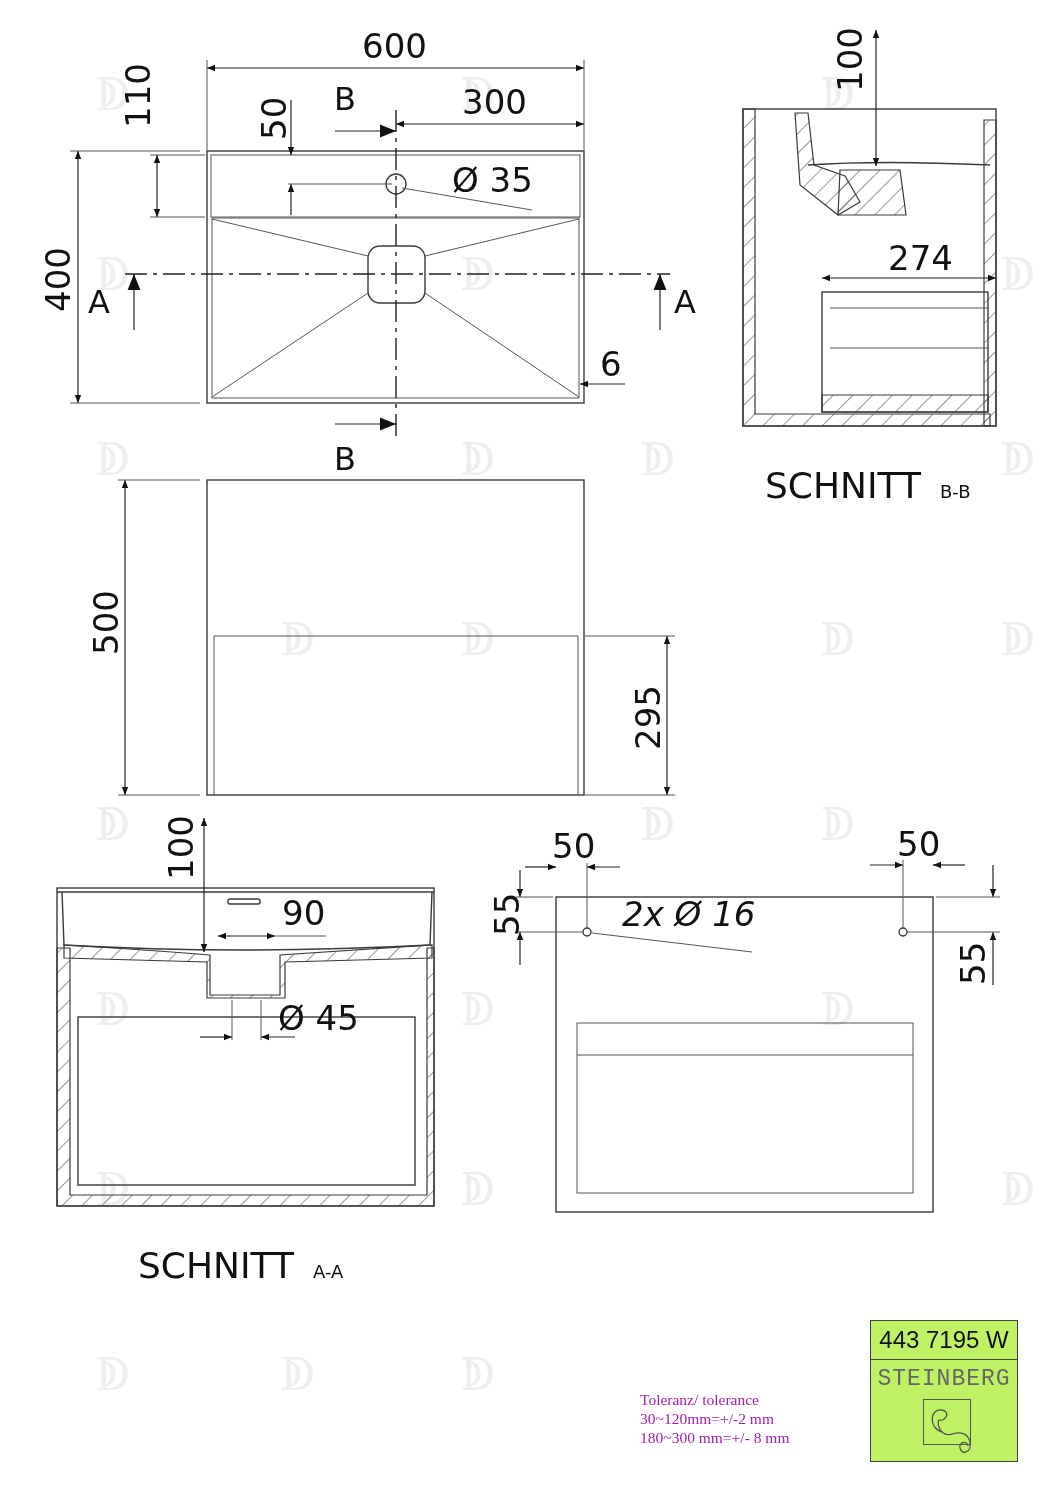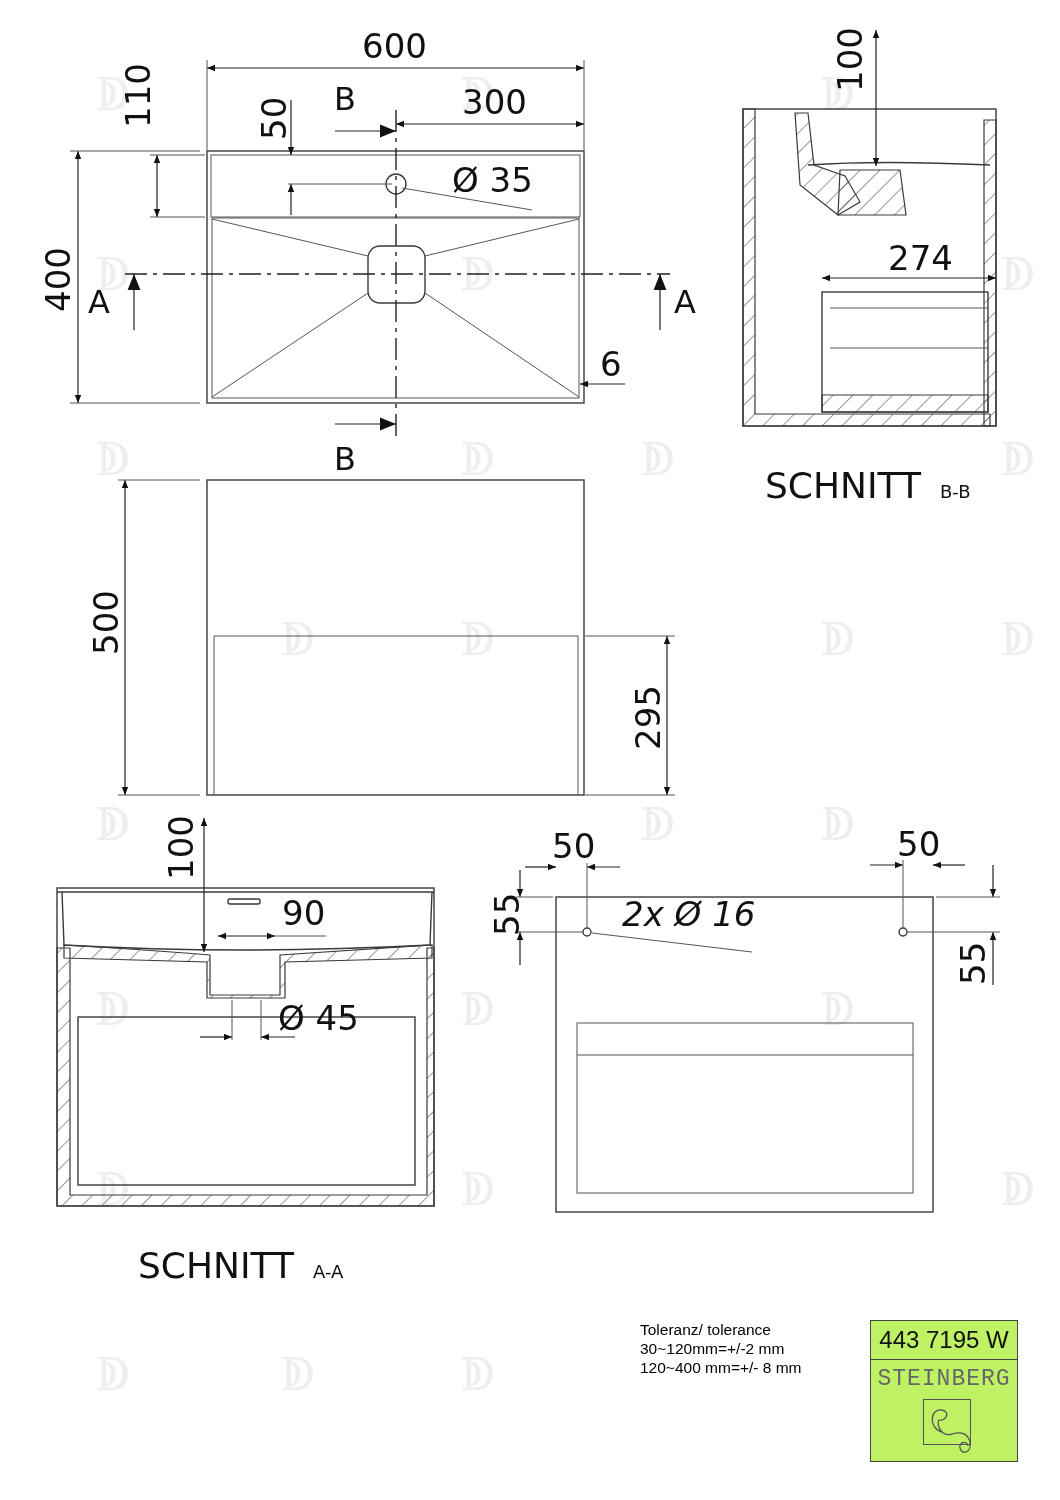--- a/index.html
+++ b/index.html
@@ -8,21 +8,21 @@
   .ln{stroke:#3a3a3a;stroke-width:1.4;fill:none;}
   .thin{stroke:#555;stroke-width:1;fill:none;}
   .dim{stroke:#222;stroke-width:1.2;fill:none;}
   .cl{stroke:#222;stroke-width:1.4;fill:none;stroke-dasharray:22 6 4 6;}
   .hatch{fill:url(#hatch);stroke:#3a3a3a;stroke-width:1.2;}
   .dimtext{font-family:"DejaVu Sans","Liberation Sans",sans-serif;font-size:34px;fill:#111;}
   .lbl{font-family:"DejaVu Sans","Liberation Sans",sans-serif;font-size:32px;fill:#111;}
   .title{font-family:"DejaVu Sans","Liberation Sans",sans-serif;font-size:36px;fill:#111;}
   .sub{font-family:"DejaVu Sans","Liberation Sans",sans-serif;font-size:18px;fill:#111;}
   .wm{font-family:"DejaVu Serif",serif;font-size:44px;fill:#eeeeee;}
-  #tol{position:absolute;left:640px;top:1320px;font-family:Liberation Sans, sans-serif;font-size:15.5px;line-height:19px;color:#000000;}
+  #tol{position:absolute;left:640px;top:1390px;font-family:Liberation Serif, serif;font-size:15.5px;line-height:19px;color:#a21caf;}
   #titleblock{position:absolute;left:870px;top:1320px;width:148px;height:142px;border:1.5px solid #444;box-sizing:border-box;background:#bef264;}
   #tb-code{height:38px;border-bottom:1.5px solid #444;font-family:"Liberation Sans",sans-serif;font-size:24px;line-height:38px;text-align:center;color:#111;}
   #tb-brand{font-family:Liberation Mono, monospace;font-size:23px;text-align:center;color:#666;margin-top:6px;letter-spacing:1px;}
   #tb-logo{position:absolute;left:52px;top:78px;width:48px;height:46px;border:1.3px solid #555;box-sizing:border-box;}
 </style>
 </head>
 <body>
 
 <svg id="drawing" viewBox="0 0 1060 1500" xmlns="http://www.w3.org/2000/svg">
   <defs>
@@ -195,21 +195,21 @@
     <line class="thin" x1="907" y1="932" x2="1000" y2="932"></line>
     <text class="dimtext" transform="translate(985,985) rotate(-90)">55</text>
     <line class="thin" x1="592" y1="933" x2="752" y2="952"></line>
     <text class="dimtext" x="622" y="926" font-style="italic">2x Ø 16</text>
   </g>
 </svg>
 
 <div id="tol">
   <div>Toleranz/ tolerance</div>
   <div>30~120mm=+/-2 mm</div>
-  <div>120~400 mm=+/- 8 mm</div>
+  <div>180~300 mm=+/- 8 mm</div>
 </div>
 
 <div id="titleblock">
   <div id="tb-code">443 7195 W</div>
   <div id="tb-brand">STEINBERG</div>
   <div id="tb-logo">
     <svg width="60" height="60" viewBox="0 0 60 60" style="position:absolute;left:-2px;top:-2px;overflow:visible">
       <path d="M20,34 C6,30 8,10 20,12 C30,14 22,24 18,22 C14,20 16,40 30,36 C40,33 46,36 48,44 C50,54 40,58 38,50 C36,44 46,42 46,48" fill="none" stroke="#555" stroke-width="1.3"></path>
     </svg>
   </div>

